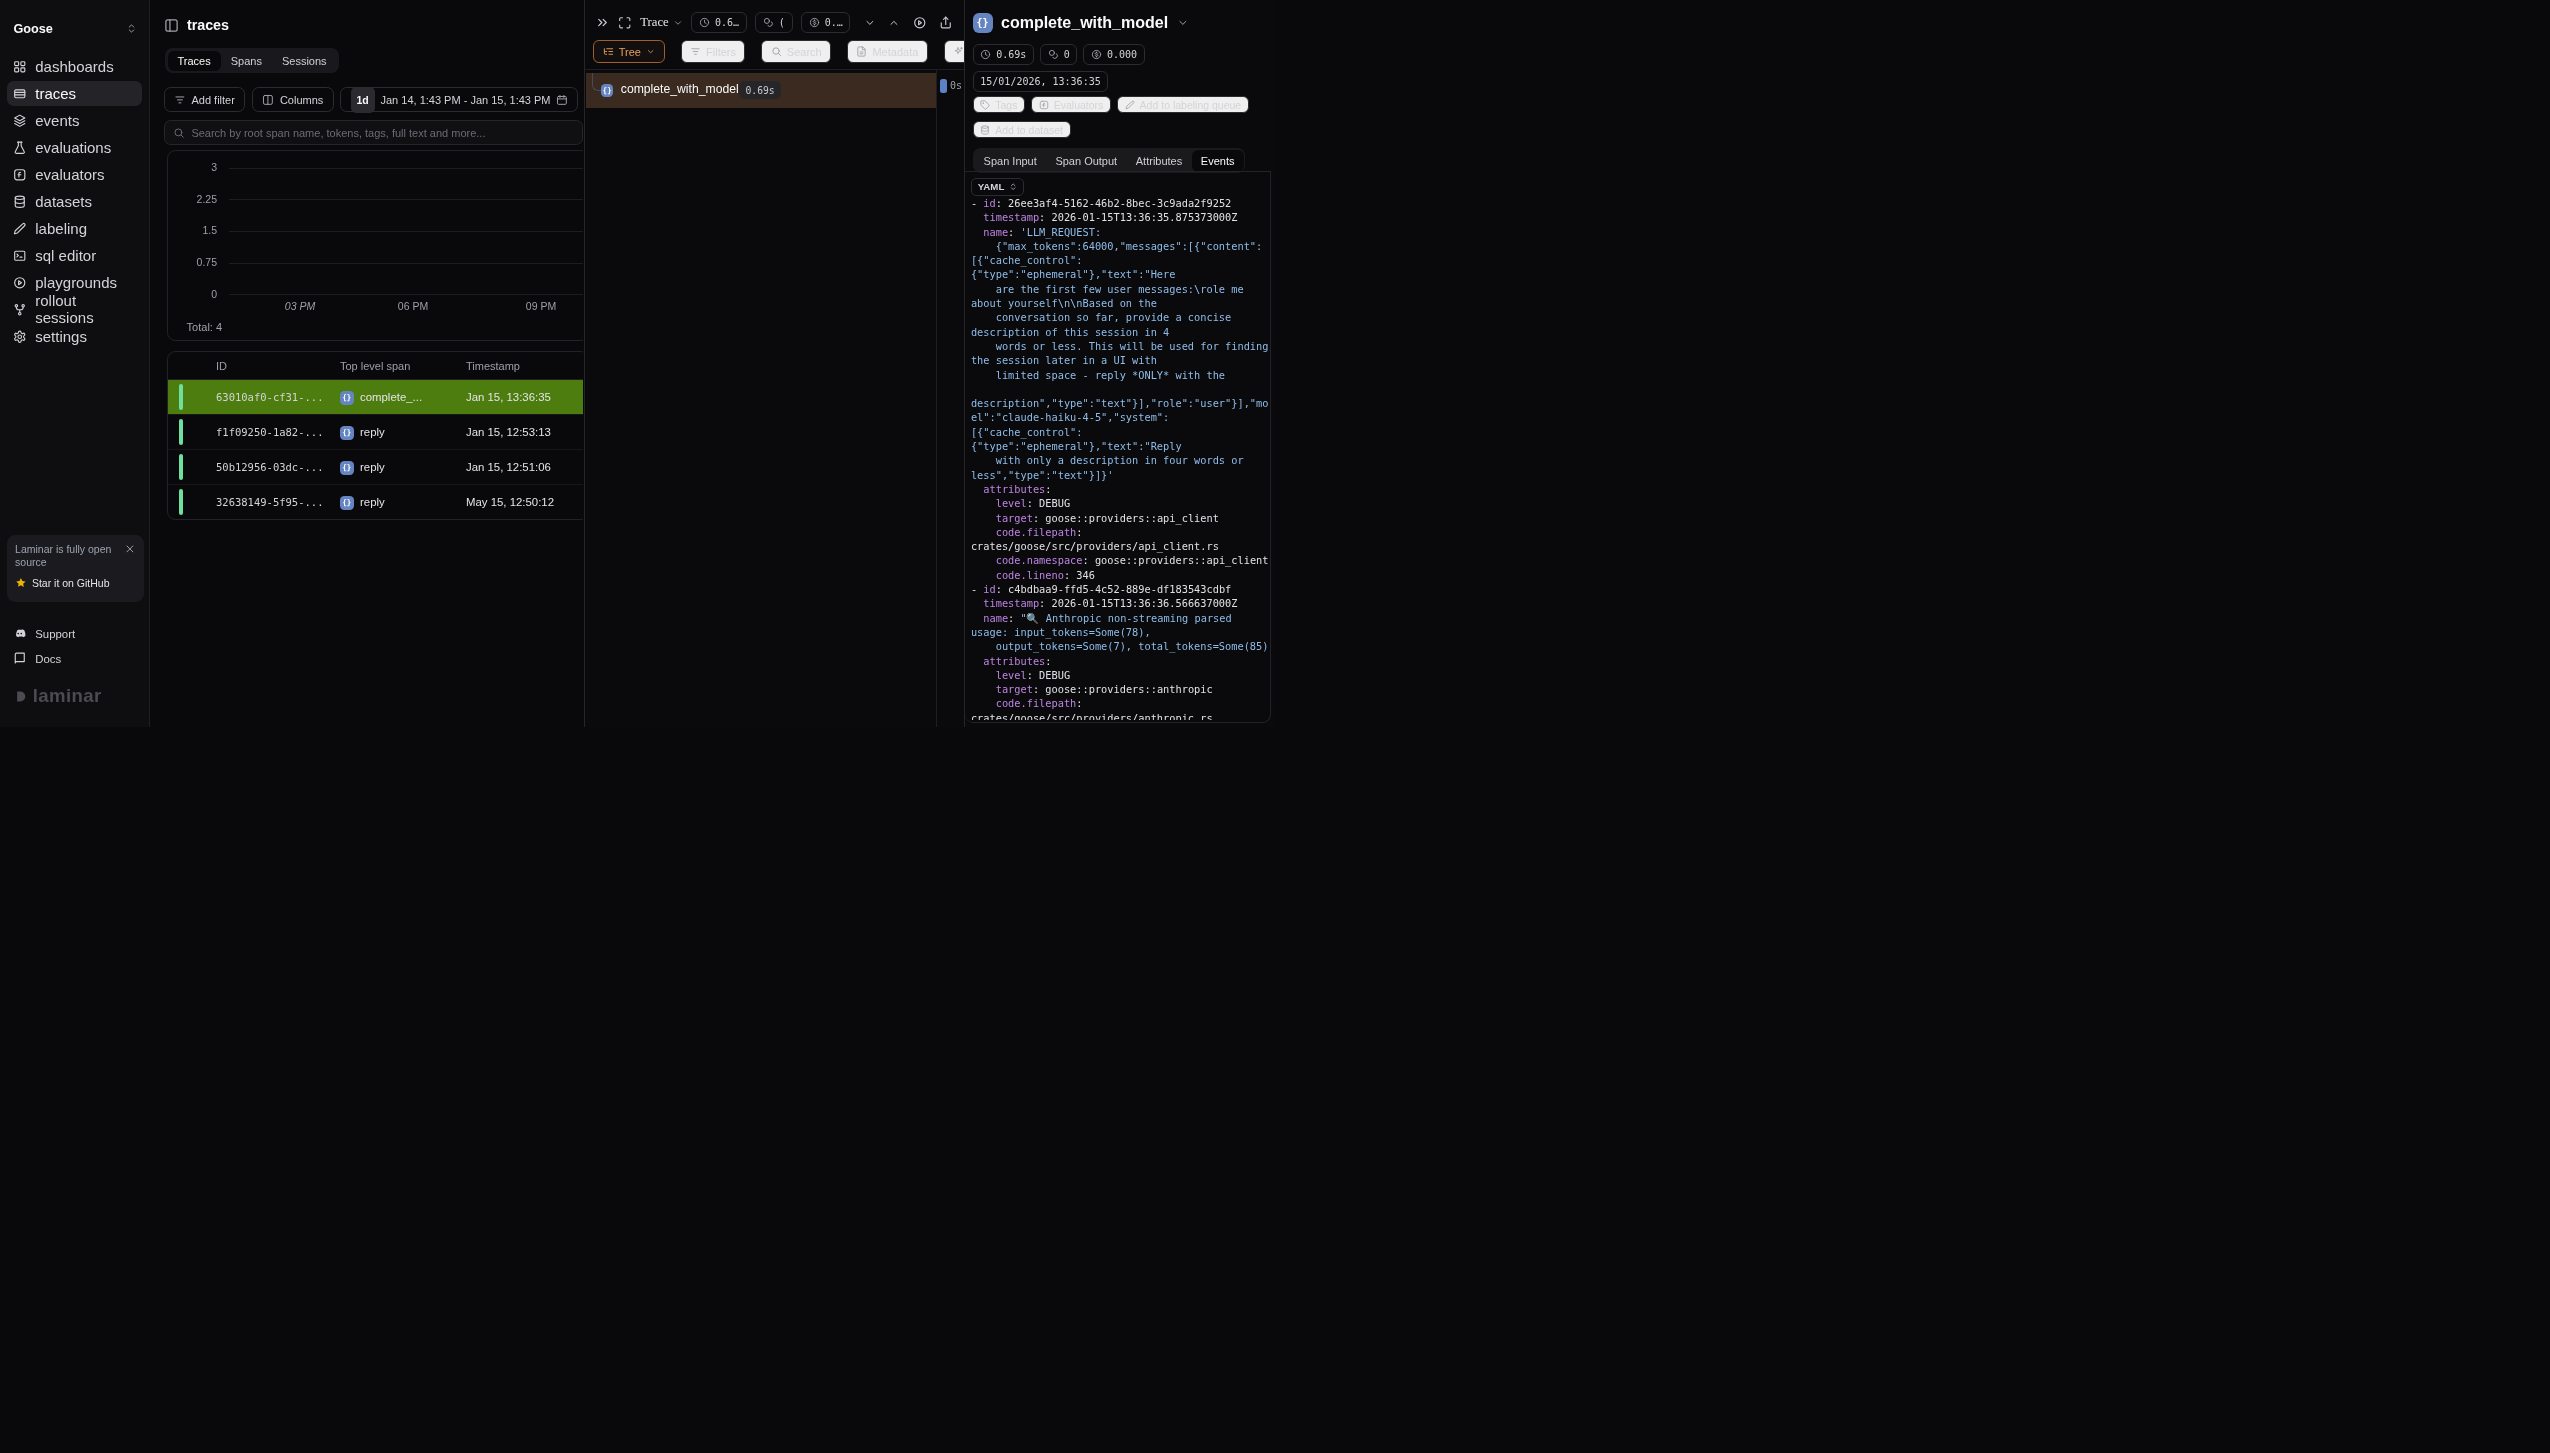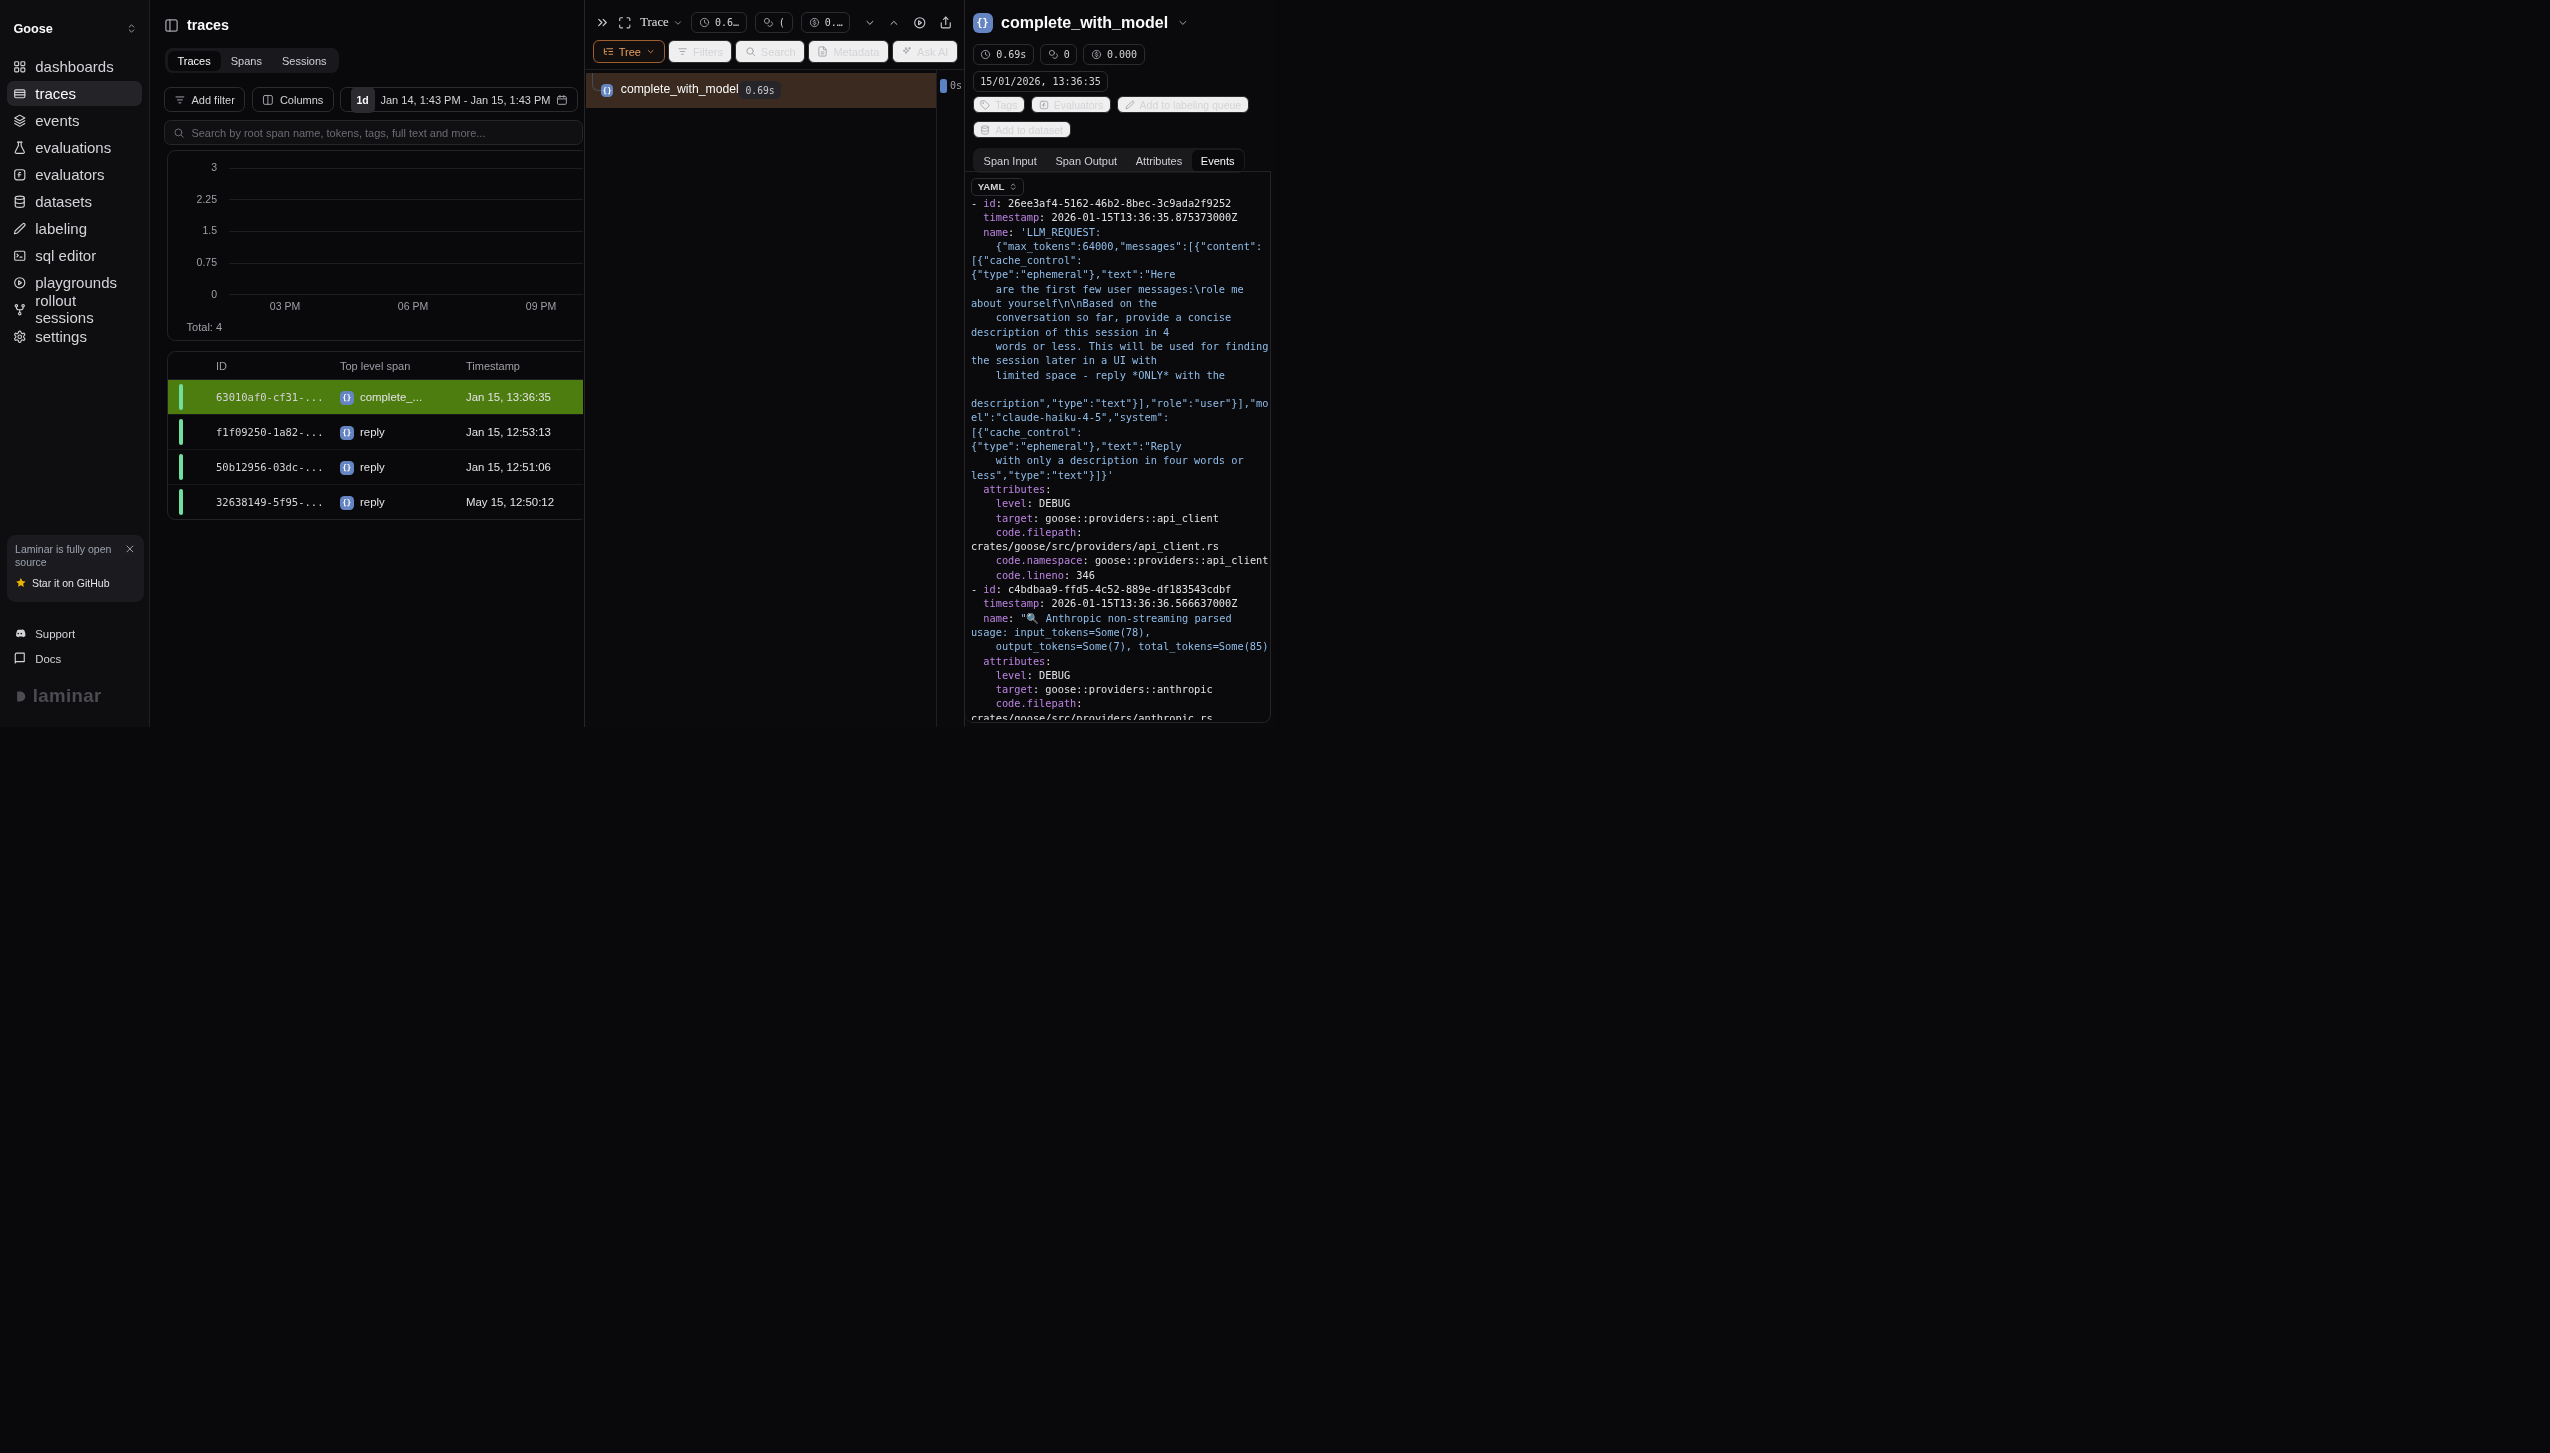--- a/index.html
+++ b/index.html
@@ -84,21 +84,21 @@
   .trace-view { position:absolute; left:584px; top:0; width:380px; height:727px;
     background:#0a0a0c; border-left:0.8px solid #26262a; }
   .tv-row1 { position:absolute; left:10px; right:11.8px; top:10px; height:25px; display:flex;
     align-items:center; gap:8.4px; color:#c9c9cf; }
   .trace-lbl { display:flex; align-items:center; gap:4.2px; font-size:12.7px; font-weight:500;
     color:#e4e4e7; cursor:pointer;font-family:Liberation Serif, serif; }
   .mbadge { height:21px; border:0.8px solid #2c2c30; border-radius:5.9px; padding:0 6.7px;
     display:inline-flex; align-items:center; gap:5px; font-family:"DejaVu Sans Mono",monospace;
     font-size:10px; color:#d4d4d8; cursor:pointer; }
   .tv-right { margin-left:auto; display:flex; align-items:center; gap:12.7px; }
-  .tv-row2 { position:absolute; left:8.4px; top:40px; height:39px; display:flex; gap:3px; }
+  .tv-row2 { position:absolute; left:8.4px; top:40px; height:39px; display:flex; gap:16px; }
   .btn-s { height:23px; border:0.8px solid #2c2c30; border-radius:5.9px; padding:0 8.4px;
     display:inline-flex; align-items:center; gap:5px; font-size:11px; color:#d4d4d8; cursor:pointer; }
   .btn-s.tree { color:#e8a060; border-color:#a05f2e; background:rgba(190,110,50,.05); }
   .tv-div { position:absolute; left:0; right:0; top:69px; height:0.8px; background:#1f1f23; }
   .span-row { position:absolute; left:0.8px; top:73px; width:350px; height:35px; background:#3a2a1f; cursor:pointer; }
   .connector { position:absolute; left:6.7px; top:0; width:8.4px; height:17.7px;
     border-left:1.3px solid #4a4a52; border-bottom:1.3px solid #4a4a52; border-bottom-left-radius:5.9px; }
   .span-row .sbadge { position:absolute; left:15px; top:11px; width:12.7px; height:12.7px; }
   .span-name { position:absolute; left:35px; top:9.3px; font-size:12.2px; color:#fafafa; }
   .dur-pill { position:absolute; left:153px; top:8.4px; height:17.7px; padding:0 6.7px; background:#26262a;
@@ -365,21 +365,21 @@
           <div class="gridline" style="top: 112px;"></div>
           <div class="ytick" style="top: 105px;">0.75</div>
           <div class="gridline" style="top: 80px;"></div>
           <div class="ytick" style="top: 73px;">1.5</div>
           <div class="gridline" style="top: 48px;"></div>
           <div class="ytick" style="top: 42px;">2.25</div>
           <div class="gridline" style="top: 17px;"></div>
           <div class="ytick" style="top: 10px;">3</div>
         </div>
       <div id="xlabels">
-          <span class="xtick" style="left: 117px;">03 PM</span>
+          <span class="xtick" style="left: 132px; font-style: italic;">03 PM</span>
           <span class="xtick" style="left: 245px;">06 PM</span>
           <span class="xtick" style="left: 373px;">09 PM</span>
         </div>
       <div class="chart-total">Total: 4</div>
     </div>
     <div class="table-card">
       <div class="thead" id="thead">
           <span class="th" style="left: 48px;">ID</span>
           <span class="th" style="left: 172px;">Top level span</span>
           <span class="th" style="left: 298px;">Timestamp</span>

